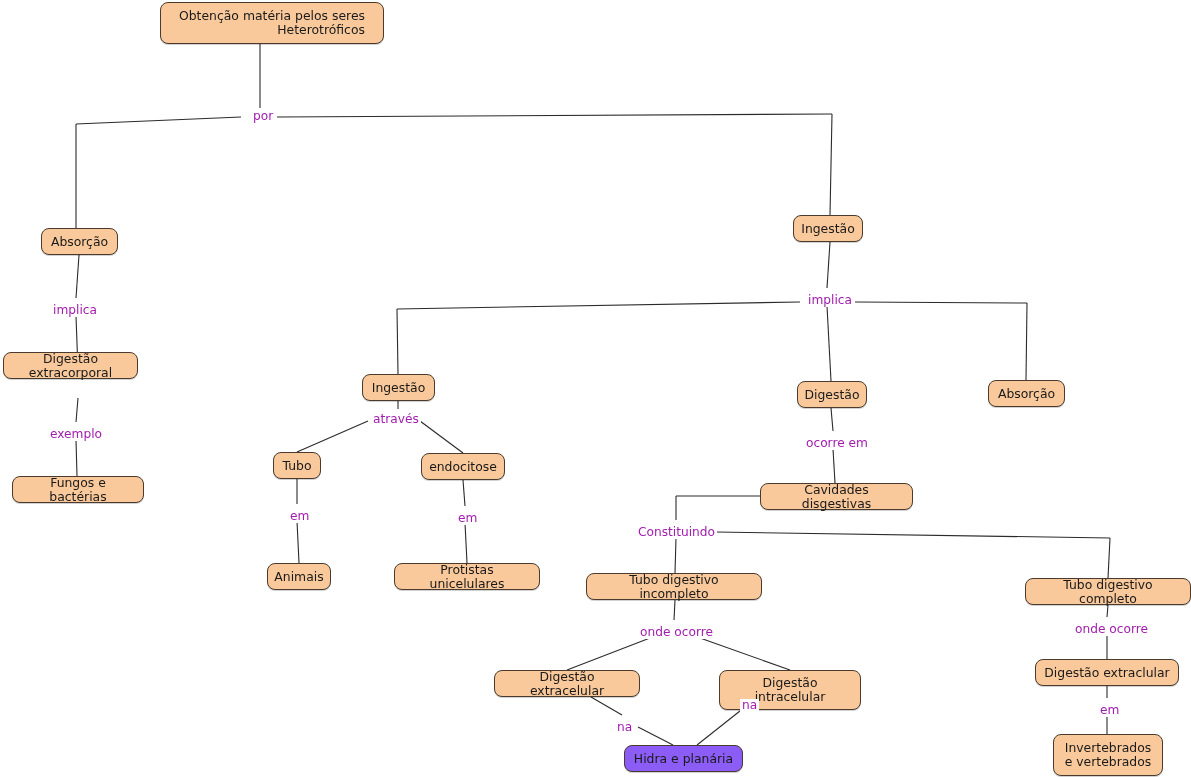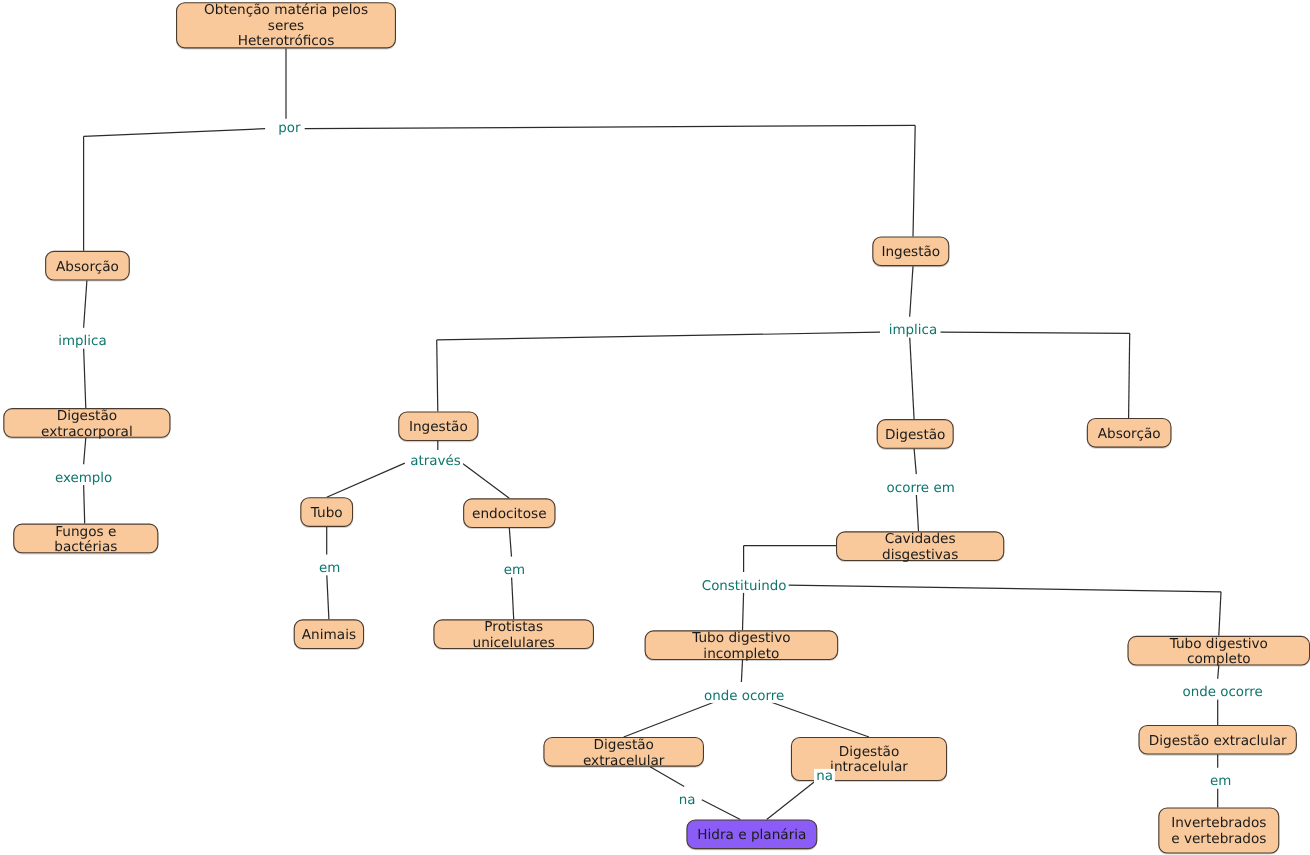--- a/index.html
+++ b/index.html
@@ -44,21 +44,21 @@
     box-shadow: 0 1px 0 rgba(0,0,0,0.18);
   }
   .node-label {
     display: block;
     white-space: pre-line;
   }
   .linklabel {
     position: absolute;
     font-size: 12.2px;
     line-height: 13px;
-    color: #0f766e;
+    color: #a21caf;
     background: #ffffff;
     padding: 0 2px;
     white-space: nowrap;
   }
 </style>
 </head>
 <body>
 
 <div id="canvas">
   <svg id="edge-layer" viewBox="0 0 1191 777" xmlns="http://www.w3.org/2000/svg">
@@ -97,24 +97,24 @@
       <polyline points="591,697 622,715" fill="none" stroke="#2b2b2b" stroke-width="1.1"></polyline>
       <polyline points="638,727 673,745" fill="none" stroke="#2b2b2b" stroke-width="1.1"></polyline>
       <polyline points="769,697 753,693" fill="none" stroke="#2b2b2b" stroke-width="1.1"></polyline>
       <polyline points="745,707 697,745" fill="none" stroke="#2b2b2b" stroke-width="1.1"></polyline>
       <polyline points="1108,605 1107,617" fill="none" stroke="#2b2b2b" stroke-width="1.1"></polyline>
       <polyline points="1107,635 1107,659" fill="none" stroke="#2b2b2b" stroke-width="1.1"></polyline>
       <polyline points="1107,686 1107,698" fill="none" stroke="#2b2b2b" stroke-width="1.1"></polyline>
       <polyline points="1107,716 1107,734" fill="none" stroke="#2b2b2b" stroke-width="1.1"></polyline>
     </svg>
   <div id="node-layer">
-      <div class="node" style="left: 160px; top: 2px; width: 200px; height: 42px; background: rgb(249, 201, 155); border-color: rgb(74, 59, 46);"><span class="node-label">Obtenção matéria pelos seres
+      <div class="node" style="left: 160px; top: 2px; width: 224px; height: 42px; background: rgb(249, 201, 155); border-color: rgb(74, 59, 46); text-align: right;"><span class="node-label">Obtenção matéria pelos seres
 Heterotróficos</span></div>
       <div class="node" style="left: 41px; top: 228px; width: 77px; height: 27px; background: rgb(249, 201, 155); border-color: rgb(74, 59, 46);"><span class="node-label">Absorção</span></div>
-      <div class="node" style="left: 3px; top: 371px; width: 152px; height: 27px; background: rgb(249, 201, 155); border-color: rgb(74, 59, 46);"><span class="node-label">Digestão extracorporal</span></div>
+      <div class="node" style="left: 3px; top: 352px; width: 135px; height: 27px; background: rgb(249, 201, 155); border-color: rgb(74, 59, 46);"><span class="node-label">Digestão extracorporal</span></div>
       <div class="node" style="left: 12px; top: 476px; width: 132px; height: 27px; background: rgb(249, 201, 155); border-color: rgb(74, 59, 46);"><span class="node-label">Fungos e bactérias</span></div>
       <div class="node" style="left: 793px; top: 215px; width: 70px; height: 27px; background: rgb(249, 201, 155); border-color: rgb(74, 59, 46);"><span class="node-label">Ingestão</span></div>
       <div class="node" style="left: 362px; top: 374px; width: 73px; height: 27px; background: rgb(249, 201, 155); border-color: rgb(74, 59, 46);"><span class="node-label">Ingestão</span></div>
       <div class="node" style="left: 273px; top: 452px; width: 48px; height: 27px; background: rgb(249, 201, 155); border-color: rgb(74, 59, 46);"><span class="node-label">Tubo</span></div>
       <div class="node" style="left: 421px; top: 453px; width: 84px; height: 27px; background: rgb(249, 201, 155); border-color: rgb(74, 59, 46); align-items: center;"><span class="node-label">endocitose</span></div>
       <div class="node" style="left: 267px; top: 563px; width: 64px; height: 27px; background: rgb(249, 201, 155); border-color: rgb(74, 59, 46);"><span class="node-label">Animais</span></div>
       <div class="node" style="left: 394px; top: 563px; width: 146px; height: 27px; background: rgb(249, 201, 155); border-color: rgb(74, 59, 46);"><span class="node-label">Protistas unicelulares</span></div>
       <div class="node" style="left: 797px; top: 381px; width: 70px; height: 27px; background: rgb(249, 201, 155); border-color: rgb(74, 59, 46);"><span class="node-label">Digestão</span></div>
       <div class="node" style="left: 988px; top: 380px; width: 77px; height: 27px; background: rgb(249, 201, 155); border-color: rgb(74, 59, 46);"><span class="node-label">Absorção</span></div>
       <div class="node" style="left: 760px; top: 483px; width: 153px; height: 27px; background: rgb(249, 201, 155); border-color: rgb(74, 59, 46);"><span class="node-label">Cavidades disgestivas</span></div>

